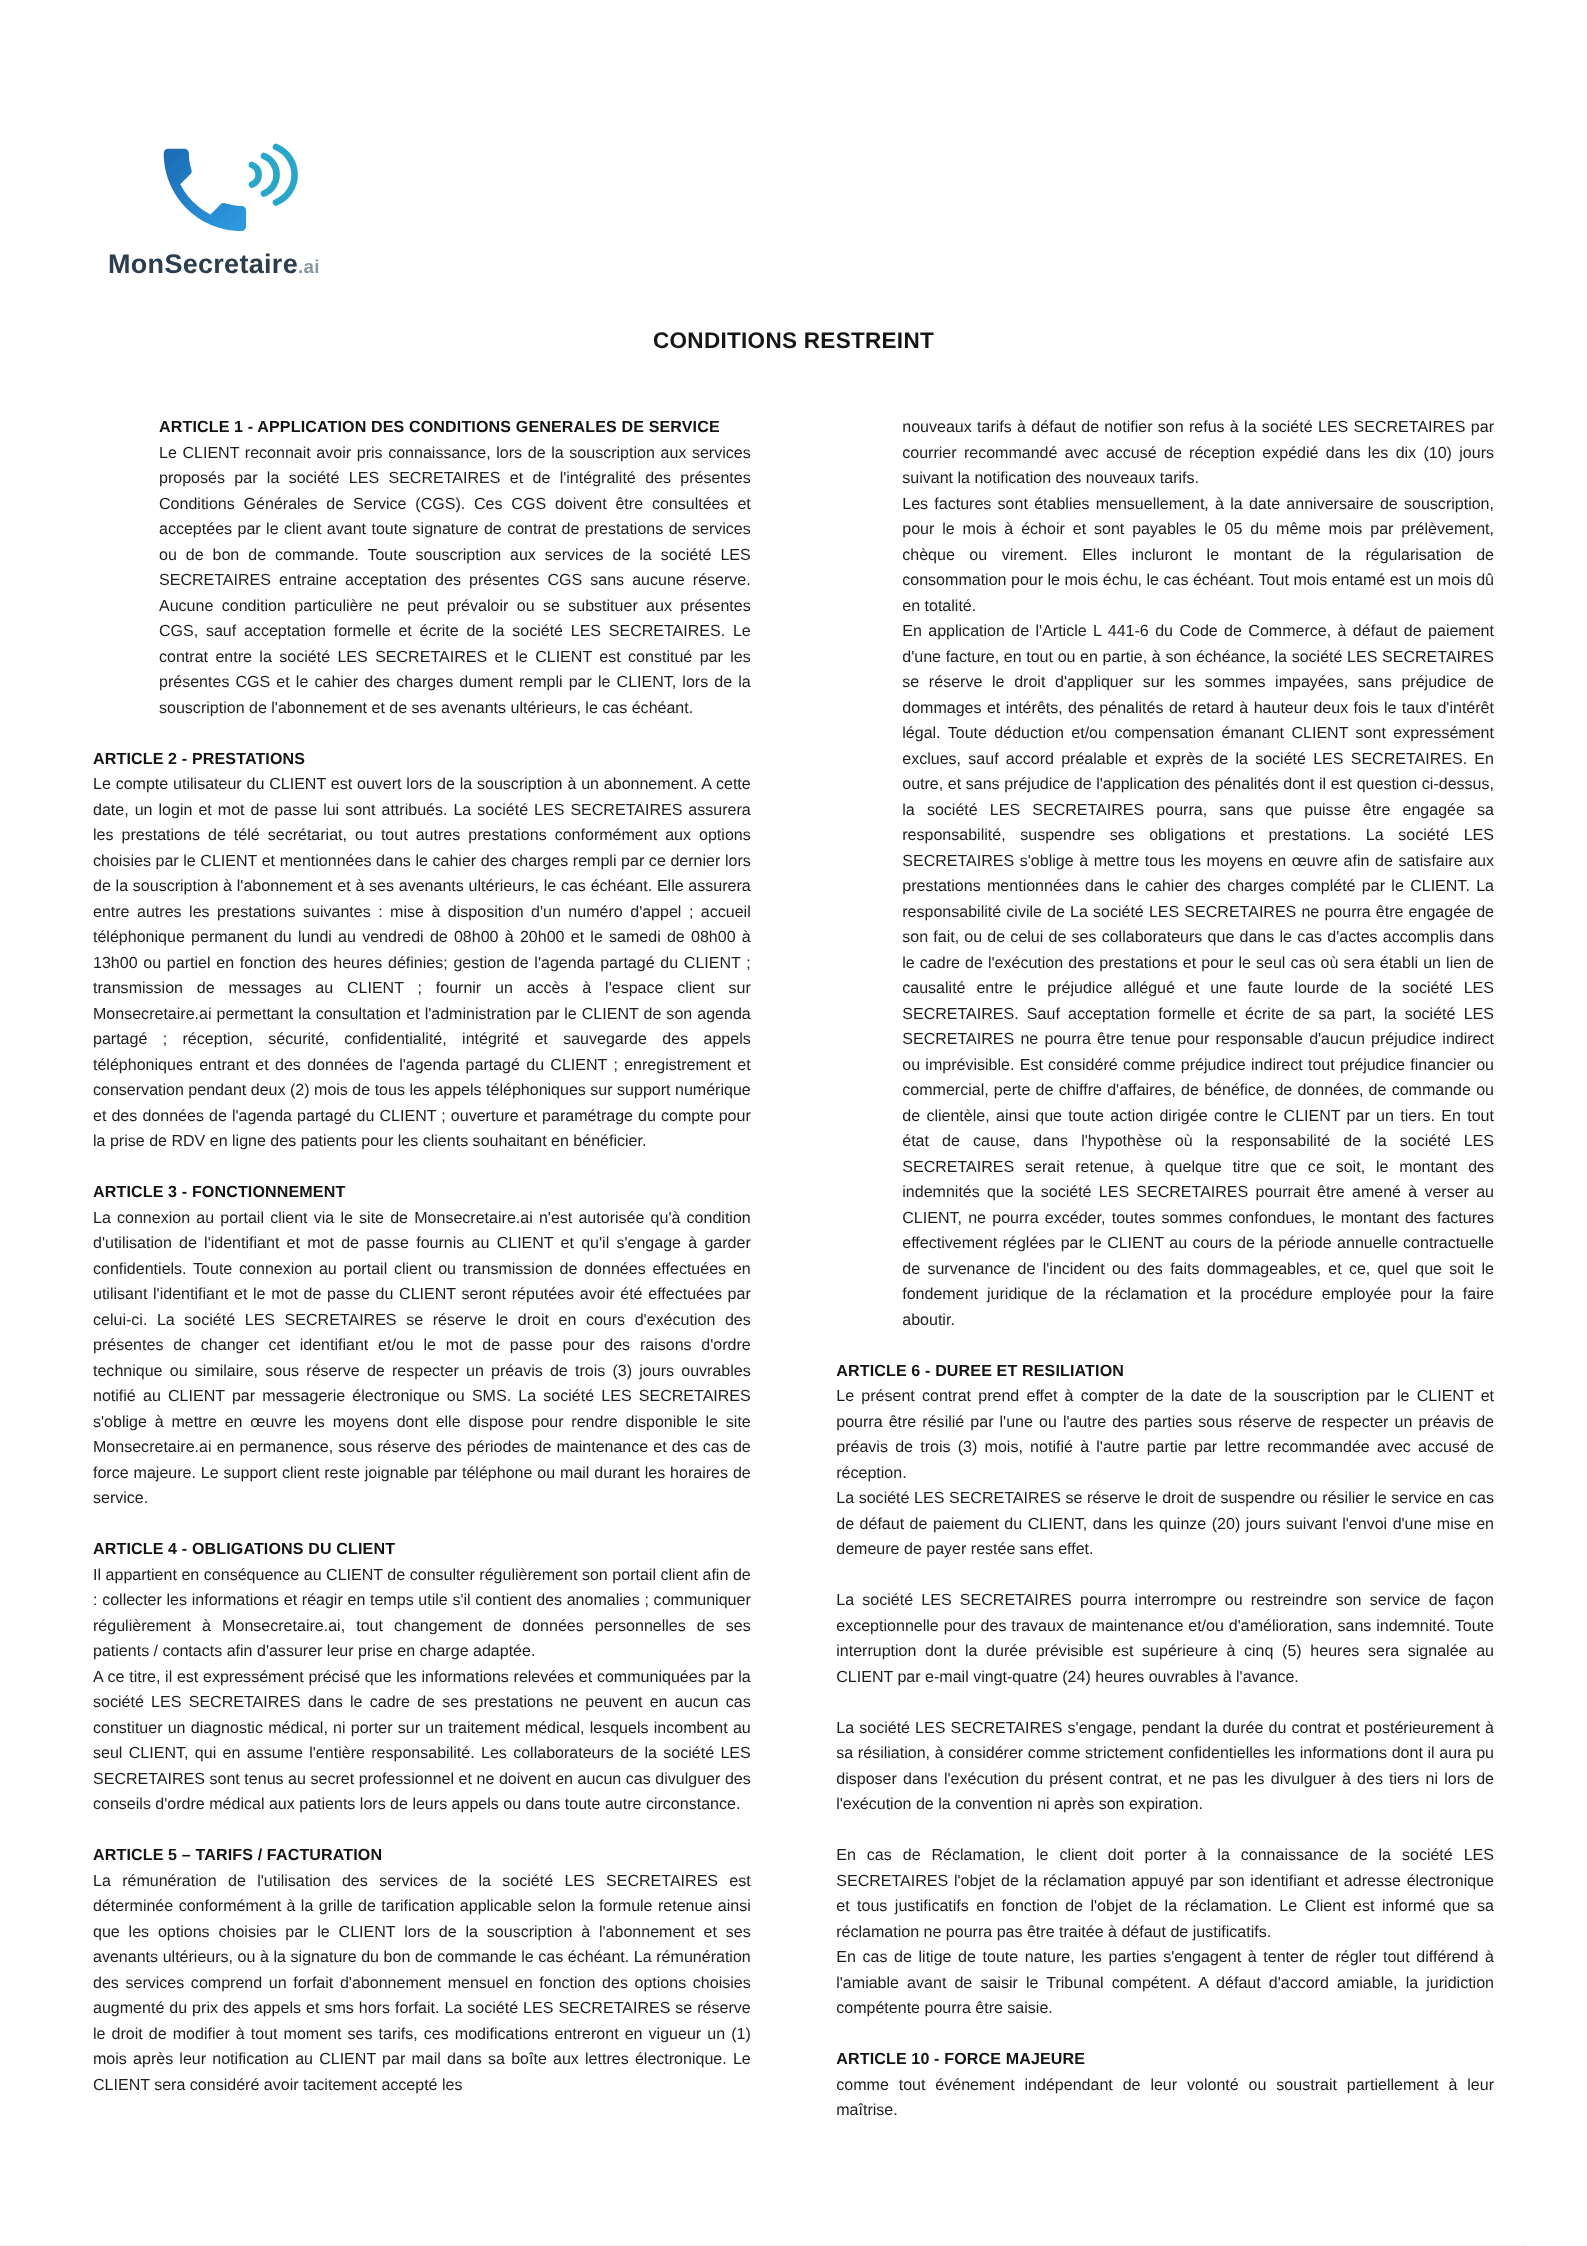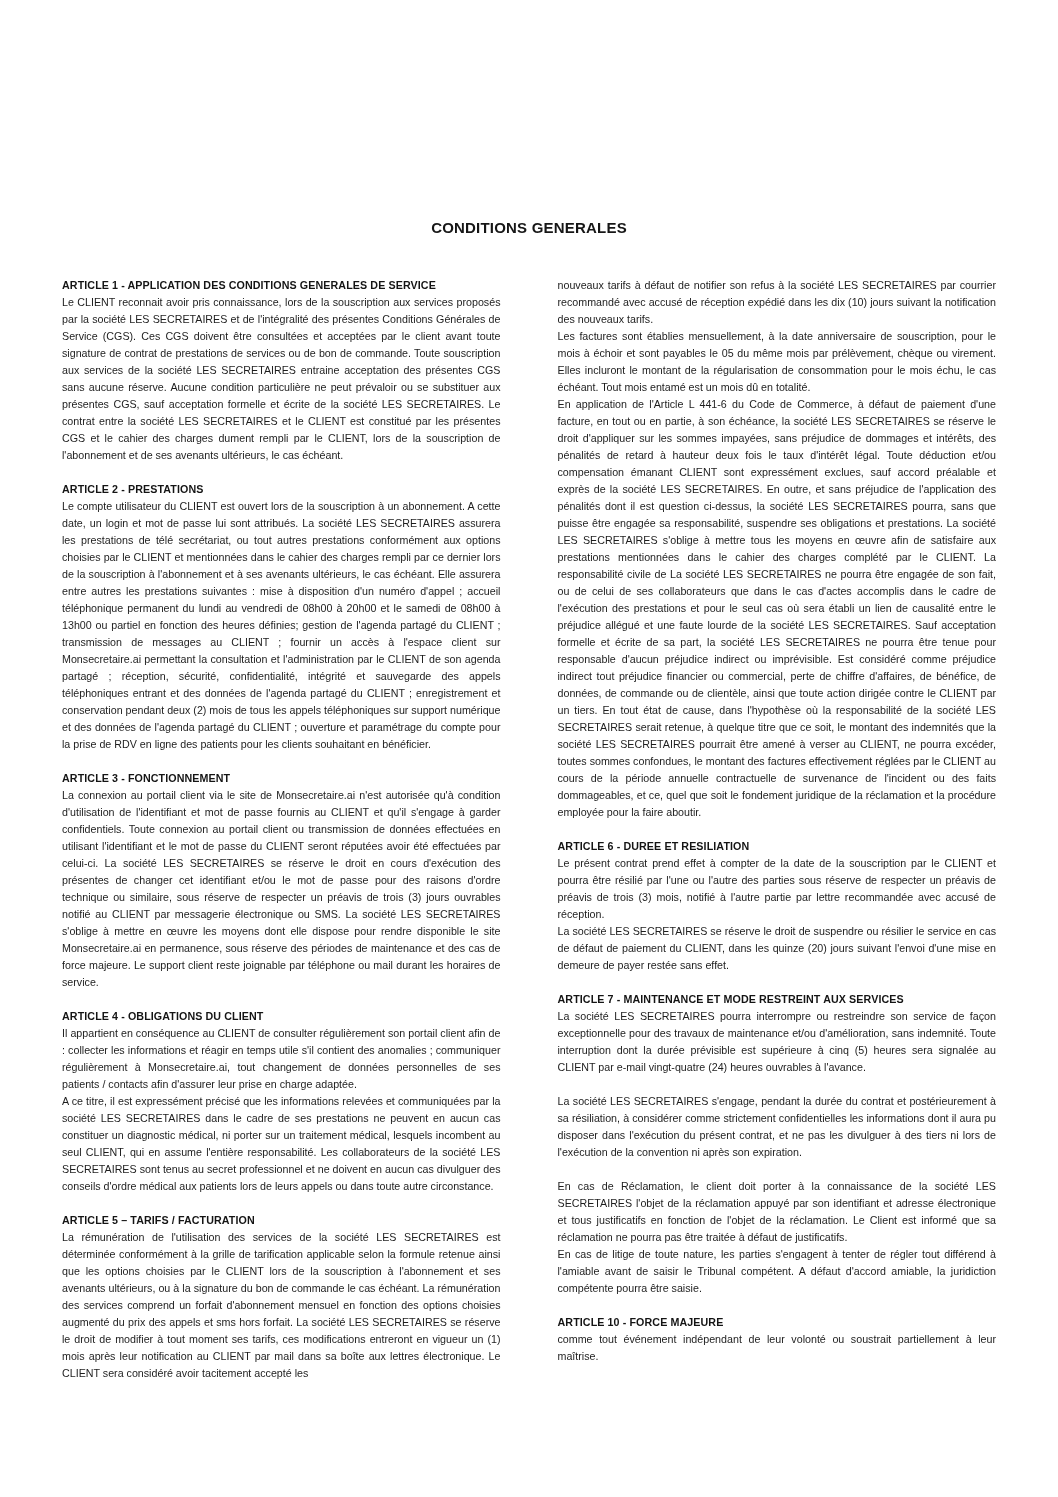--- a/index.html
+++ b/index.html
@@ -16,36 +16,57 @@
   .wordmark .tld { font-size:12.5px; font-weight:600; color:#8498a6; }
   
   .doc-title {
     position:absolute; top:219px; left:0; right:0; margin:0;
     text-align:center; font-size:15px; font-weight:700; color:#161616; letter-spacing:0.2px;
   }
   
   .columns { position:absolute; top:277px; left:62px; width:934px; display:flex; gap:57px; }
   .col { flex:1 1 0; min-width:0; }
   .article { margin-top:17px; }
-  .col > .article:first-child { margin-top:0; }
+  .col > .article:first-child { margin-top:0;margin-left:44px; }
   .article h2 {
     margin:0; font-size:10.7px; line-height:17px; font-weight:700; color:#141414; letter-spacing:0.1px;
   }
   .article p {
     margin:0; font-size:10.7px; line-height:17px; color:#1d1d1d;
     text-align:justify; text-justify:inter-word;
   }
 </style>
 </head>
 <body>
 
 <div class="page">
 
+  <header class="logo">
+    <svg class="logo-icon" width="104" height="82" viewBox="0 0 104 82" aria-hidden="true">
+      <defs>
+        <linearGradient id="pg" x1="0%" y1="0%" x2="100%" y2="100%">
+          <stop offset="0%" stop-color="#1a6ab2"></stop>
+          <stop offset="100%" stop-color="#2f9de2"></stop>
+        </linearGradient>
+      </defs>
+      <g transform="translate(0,6) scale(3.05)">
+        <path fill="url(#pg)" d="M6.62 10.79c1.44 2.83 3.76 5.14 6.59 6.59l2.2-2.2c.27-.27.67-.36 1.02-.24 1.12.37 2.33.57 3.57.57.55 0 1 .45 1 1V20c0 .55-.45 1-1 1-9.39 0-17-7.61-17-17 0-.55.45-1 1-1h3.5c.55 0 1 .45 1 1 0 1.25.2 2.45.57 3.57.11.35.03.74-.25 1.02l-2.2 2.2z"></path>
+      </g>
+      <g fill="none" stroke="#2ba6cb" stroke-linecap="round">
+        <path d="M68 26 a7 7 0 0 1 0 13" stroke-width="4.4"></path>
+        <path d="M76 20 a13.5 13.5 0 0 1 0 25" stroke-width="4.4"></path>
+        <path d="M84 14 a20 20 0 0 1 0 37" stroke-width="4.4"></path>
+      </g>
+    </svg>
+    <div class="wordmark">
+      <span>MonSecretaire</span><span class="tld">.ai</span>
+    </div>
+  </header>
 
-  <h1 class="doc-title">CONDITIONS GENERALES</h1>
+  <h1 class="doc-title">CONDITIONS RESTREINT</h1>
 
   <main class="columns">
     <section class="col" id="col-left">
         <article class="article">
           <h2>ARTICLE 1 - APPLICATION DES CONDITIONS GENERALES DE SERVICE</h2>
           <p>Le CLIENT reconnait avoir pris connaissance, lors de la souscription aux services proposés par la société LES SECRETAIRES et de l'intégralité des présentes Conditions Générales de Service (CGS). Ces CGS doivent être consultées et acceptées par le client avant toute signature de contrat de prestations de services ou de bon de commande. Toute souscription aux services de la société LES SECRETAIRES entraine acceptation des présentes CGS sans aucune réserve. Aucune condition particulière ne peut prévaloir ou se substituer aux présentes CGS, sauf acceptation formelle et écrite de la société LES SECRETAIRES. Le contrat entre la société LES SECRETAIRES et le CLIENT est constitué par les présentes CGS et le cahier des charges dument rempli par le CLIENT, lors de la souscription de l'abonnement et de ses avenants ultérieurs, le cas échéant.</p>
         </article>
         <article class="article">
           <h2>ARTICLE 2 - PRESTATIONS</h2>
           <p>Le compte utilisateur du CLIENT est ouvert lors de la souscription à un abonnement. A cette date, un login et mot de passe lui sont attribués. La société LES SECRETAIRES assurera les prestations de télé secrétariat, ou tout autres prestations conformément aux options choisies par le CLIENT et mentionnées dans le cahier des charges rempli par ce dernier lors de la souscription à l'abonnement et à ses avenants ultérieurs, le cas échéant. Elle assurera entre autres les prestations suivantes : mise à disposition d'un numéro d'appel ; accueil téléphonique permanent du lundi au vendredi de 08h00 à 20h00 et le samedi de 08h00 à 13h00 ou partiel en fonction des heures définies; gestion de l'agenda partagé du CLIENT ; transmission de messages au CLIENT ; fournir un accès à l'espace client sur Monsecretaire.ai permettant la consultation et l'administration par le CLIENT de son agenda partagé ; réception, sécurité, confidentialité, intégrité et sauvegarde des appels téléphoniques entrant et des données de l'agenda partagé du CLIENT ; enregistrement et conservation pendant deux (2) mois de tous les appels téléphoniques sur support numérique et des données de l'agenda partagé du CLIENT ; ouverture et paramétrage du compte pour la prise de RDV en ligne des patients pour les clients souhaitant en bénéficier.</p>
@@ -69,21 +90,20 @@
           <p>nouveaux tarifs à défaut de notifier son refus à la société LES SECRETAIRES par courrier recommandé avec accusé de réception expédié dans les dix (10) jours suivant la notification des nouveaux tarifs.</p>
           <p>Les factures sont établies mensuellement, à la date anniversaire de souscription, pour le mois à échoir et sont payables le 05 du même mois par prélèvement, chèque ou virement. Elles incluront le montant de la régularisation de consommation pour le mois échu, le cas échéant. Tout mois entamé est un mois dû en totalité.</p>
           <p>En application de l'Article L 441-6 du Code de Commerce, à défaut de paiement d'une facture, en tout ou en partie, à son échéance, la société LES SECRETAIRES se réserve le droit d'appliquer sur les sommes impayées, sans préjudice de dommages et intérêts, des pénalités de retard à hauteur deux fois le taux d'intérêt légal. Toute déduction et/ou compensation émanant CLIENT sont expressément exclues, sauf accord préalable et exprès de la société LES SECRETAIRES. En outre, et sans préjudice de l'application des pénalités dont il est question ci-dessus, la société LES SECRETAIRES pourra, sans que puisse être engagée sa responsabilité, suspendre ses obligations et prestations. La société LES SECRETAIRES s'oblige à mettre tous les moyens en œuvre afin de satisfaire aux prestations mentionnées dans le cahier des charges complété par le CLIENT. La responsabilité civile de La société LES SECRETAIRES ne pourra être engagée de son fait, ou de celui de ses collaborateurs que dans le cas d'actes accomplis dans le cadre de l'exécution des prestations et pour le seul cas où sera établi un lien de causalité entre le préjudice allégué et une faute lourde de la société LES SECRETAIRES. Sauf acceptation formelle et écrite de sa part, la société LES SECRETAIRES ne pourra être tenue pour responsable d'aucun préjudice indirect ou imprévisible. Est considéré comme préjudice indirect tout préjudice financier ou commercial, perte de chiffre d'affaires, de bénéfice, de données, de commande ou de clientèle, ainsi que toute action dirigée contre le CLIENT par un tiers. En tout état de cause, dans l'hypothèse où la responsabilité de la société LES SECRETAIRES serait retenue, à quelque titre que ce soit, le montant des indemnités que la société LES SECRETAIRES pourrait être amené à verser au CLIENT, ne pourra excéder, toutes sommes confondues, le montant des factures effectivement réglées par le CLIENT au cours de la période annuelle contractuelle de survenance de l'incident ou des faits dommageables, et ce, quel que soit le fondement juridique de la réclamation et la procédure employée pour la faire aboutir.</p>
         </article>
         <article class="article">
           <h2>ARTICLE 6 - DUREE ET RESILIATION</h2>
           <p>Le présent contrat prend effet à compter de la date de la souscription par le CLIENT et pourra être résilié par l'une ou l'autre des parties sous réserve de respecter un préavis de préavis de trois (3) mois, notifié à l'autre partie par lettre recommandée avec accusé de réception.</p>
           <p>La société LES SECRETAIRES se réserve le droit de suspendre ou résilier le service en cas de défaut de paiement du CLIENT, dans les quinze (20) jours suivant l'envoi d'une mise en demeure de payer restée sans effet.</p>
         </article>
         <article class="article">
-          <h2>ARTICLE 7 - MAINTENANCE ET MODE RESTREINT AUX SERVICES</h2>
           <p>La société LES SECRETAIRES pourra interrompre ou restreindre son service de façon exceptionnelle pour des travaux de maintenance et/ou d'amélioration, sans indemnité. Toute interruption dont la durée prévisible est supérieure à cinq (5) heures sera signalée au CLIENT par e-mail vingt-quatre (24) heures ouvrables à l'avance.</p>
         </article>
         <article class="article">
           <p>La société LES SECRETAIRES s'engage, pendant la durée du contrat et postérieurement à sa résiliation, à considérer comme strictement confidentielles les informations dont il aura pu disposer dans l'exécution du présent contrat, et ne pas les divulguer à des tiers ni lors de l'exécution de la convention ni après son expiration.</p>
         </article>
         <article class="article">
           <p>En cas de Réclamation, le client doit porter à la connaissance de la société LES SECRETAIRES l'objet de la réclamation appuyé par son identifiant et adresse électronique et tous justificatifs en fonction de l'objet de la réclamation. Le Client est informé que sa réclamation ne pourra pas être traitée à défaut de justificatifs.</p>
           <p>En cas de litige de toute nature, les parties s'engagent à tenter de régler tout différend à l'amiable avant de saisir le Tribunal compétent. A défaut d'accord amiable, la juridiction compétente pourra être saisie.</p>
         </article>
         <article class="article">

